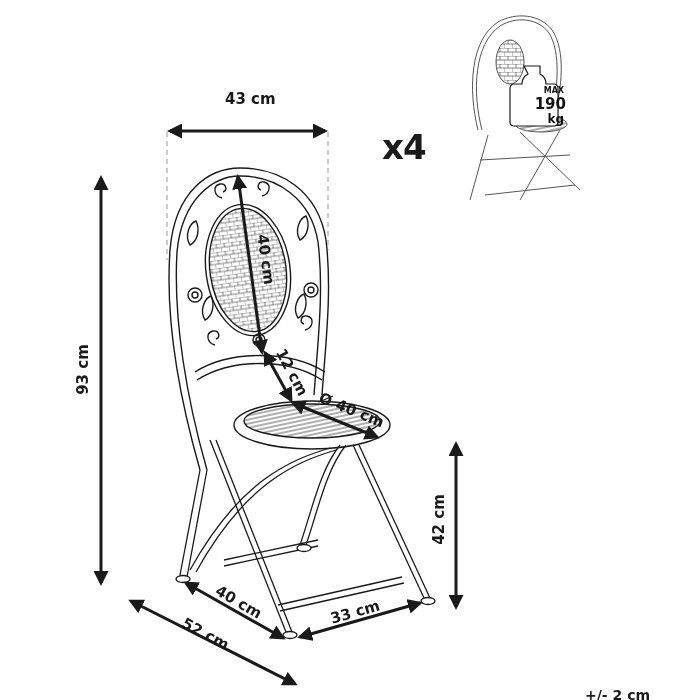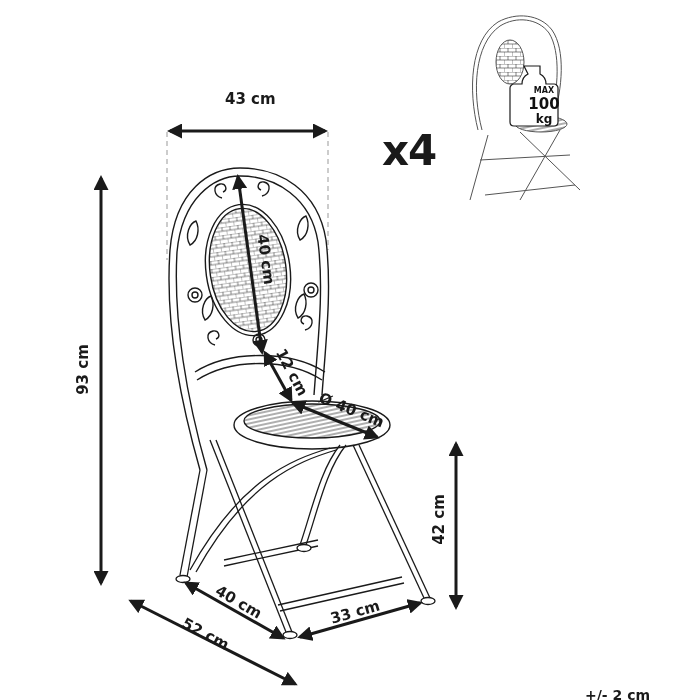--- a/index.html
+++ b/index.html
@@ -2,24 +2,24 @@
 <html><head>
 <meta charset="utf-8">
 <style>
   html, body { margin:0; padding:0; background:#ffffff; }
   body { width:700px; height:700px; position:relative; overflow:hidden;
          font-family:"DejaVu Sans", sans-serif; }
   .lbl { position:absolute; font-family:"DejaVu Sans", sans-serif; font-weight:bold;
          color:#1a1a1a; white-space:nowrap; font-size:15px; line-height:1; }
   .rot { transform-origin:center center; }
   svg.main { position:absolute; left:0; top:0; }
-  .mult { font-size:42px; font-weight:900; letter-spacing:-1px; }
+  .mult { font-size:34px; font-weight:900; letter-spacing:-1px; }
   .tol { font-size:14px; }
   .wt { position:absolute; font-family:"DejaVu Sans", sans-serif; font-weight:bold;
-        color:#111; text-align:center; line-height:1; }
+        color:#111; text-align:right; line-height:1; }
 </style>
 </head>
 <body>
 
 <svg class="main" width="700" height="700" viewBox="0 0 700 700">
   <defs>
     <marker id="ah" viewBox="0 0 10 10" refX="8" refY="5" markerWidth="5" markerHeight="5" orient="auto-start-reverse">
       <path d="M0,0 L10,5 L0,10 z" fill="#1a1a1a"></path>
     </marker>
     <pattern id="weave" width="8" height="8" patternUnits="userSpaceOnUse">
@@ -136,14 +136,14 @@
 
 <div class="lbl rot" style="left:213px;top:595px;transform:rotate(30deg);">40 cm</div>
 
 <div class="lbl rot" style="left:330px;top:605px;transform:rotate(-16deg);">33 cm</div>
 
 <div class="lbl rot" style="left:180px;top:627px;transform:rotate(28deg);">52 cm</div>
 
 <div class="lbl tol" style="left:585px;top:653px;margin-top:35px;">+/- 2 cm</div>
 
 <div class="wt" style="left:524px;top:87px;width:40px;font-size:8px;">MAX</div>
-<div class="wt" style="left:522px;top:97px;width:44px;font-size:15px;">100</div>
+<div class="wt" style="left:522px;top:97px;width:44px;font-size:15px;">190</div>
 <div class="wt" style="left:524px;top:113px;width:40px;font-size:12px;">kg</div>
 
 </body></html>

